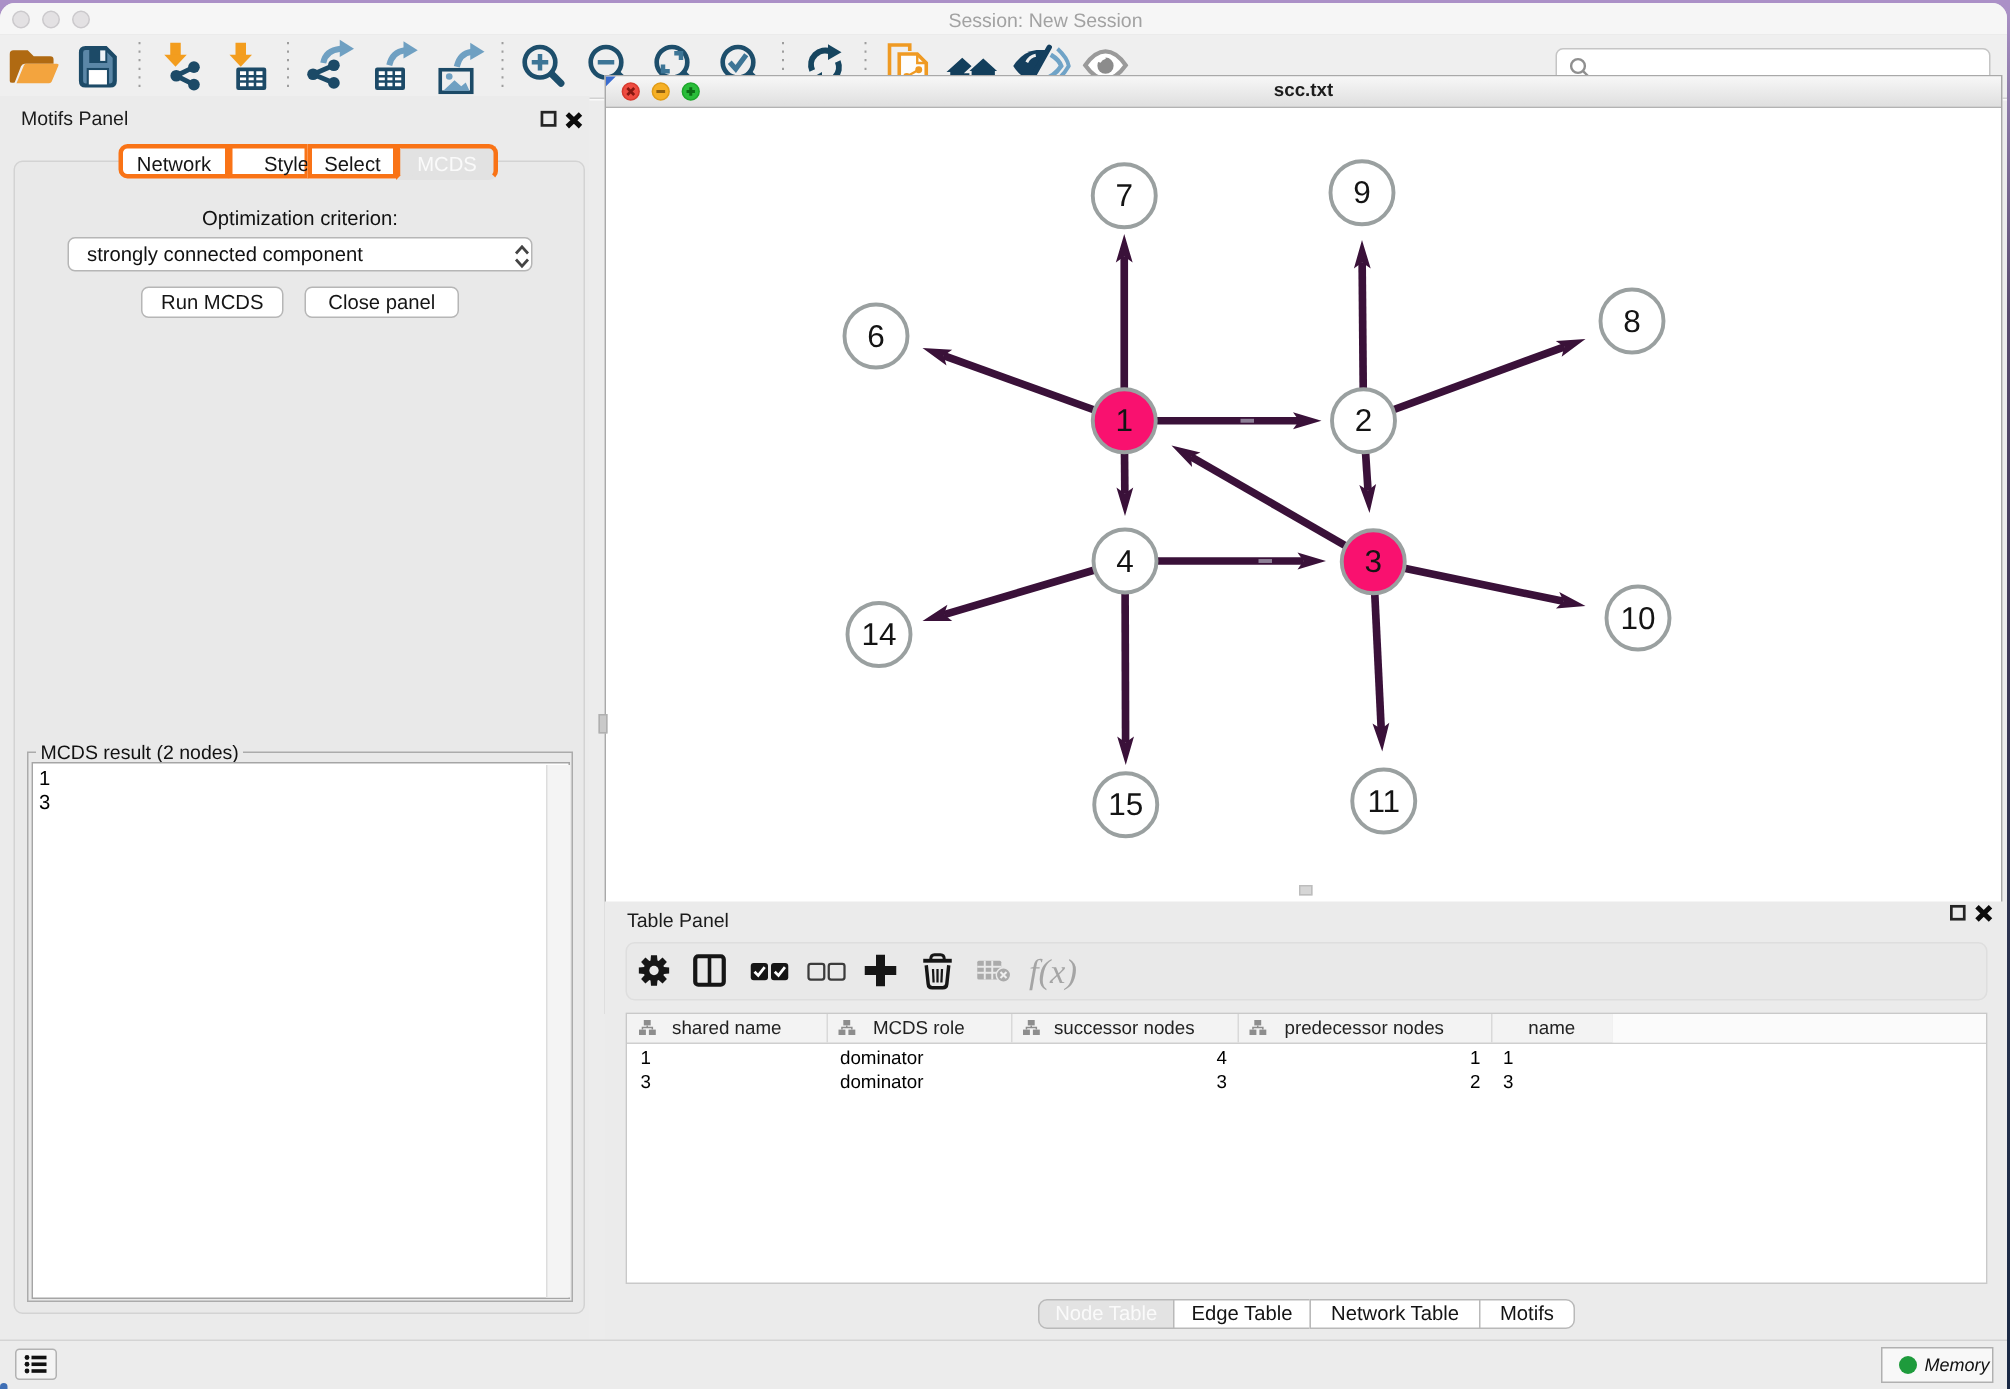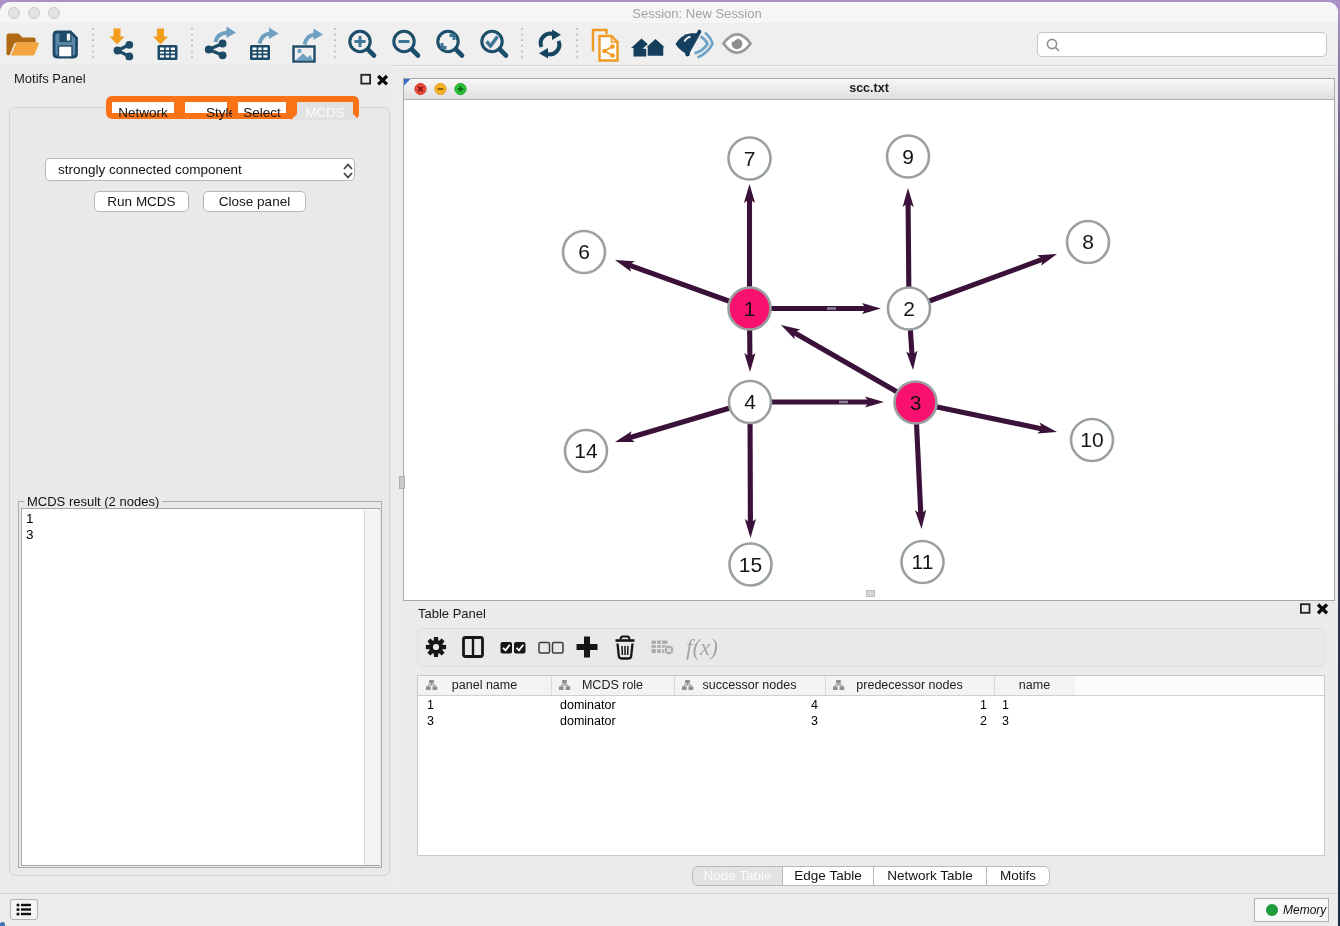--- a/index.html
+++ b/index.html
@@ -18,39 +18,39 @@
  font-size:13px;padding-left:28px;}
 #toolbar{left:0;top:21px;width:1338px;height:42px;background:#efefef;
  border-bottom:1px solid #d2d2d2;box-shadow:0 1px 0 #fafafa;}
 #searchbox{left:1037px;top:8.5px;width:290px;height:25px;background:#fff;
  border:1px solid #c5c5c5;border-radius:5px;box-sizing:border-box;}
 #ctrlpanel{left:0;top:62px;width:393px;height:829px;background:#ebebeb;}
 #cp-title{left:14px;top:7px;font-size:13px;color:#1b1b1b;}
 #cp-body{left:9px;top:43px;width:381px;height:769px;background:#e9e9e9;
  border:1px solid #d3d3d3;border-radius:6px;box-sizing:border-box;}
 .seg{position:absolute;box-sizing:border-box;background:#fff;
- border:6px solid #f97316;font-size:13.5px;color:#151515;text-align:center;
- line-height:21px;height:23px;top:32px;margin-left:27px;}
+ border:3px solid #f97316;font-size:13.5px;color:#151515;text-align:center;
+ line-height:21px;height:23px;top:32px;}
 #optlabel{left:10px;top:74px;width:380px;text-align:center;font-size:13.5px;color:#111;}
 #selbox{left:45px;top:94px;width:310px;height:23px;background:#fff;
  border:1px solid #b6b6b6;border-radius:5px;box-sizing:border-box;}
 #selbox span{position:absolute;left:12px;top:3px;font-size:13.5px;color:#111;}
 .btn{position:absolute;top:127px;height:21px;background:#fff;
  border:1px solid #b6b6b6;border-radius:5px;box-sizing:border-box;
  font-size:13.5px;color:#151515;text-align:center;line-height:19px;}
 #fieldset{left:18px;top:437px;width:364px;height:367px;
  border:1px solid #ababab;box-sizing:border-box;}
 #fslabel{left:24px;top:430px;background:#e9e9e9;padding:0 3px;
  font-size:13px;color:#111;}
 #fsbox{left:21px;top:444px;width:359px;height:358px;background:#fff;
  border:1px solid #a5a5a5;box-sizing:border-box;}
 #fsscroll{left:342px;top:1px;width:15px;height:355px;background:#f4f4f4;
  border-left:1px solid #ddd;}
 #fsbox .it{position:absolute;left:4px;font-size:13.5px;color:#000;}
-#netframe{left:403px;top:76px;width:932px;height:523px;background:#fff;
+#netframe{left:403px;top:48px;width:932px;height:626px;background:#fff;
  border:1px solid #a9a9a9;box-sizing:border-box;}
 #nettitle{left:0;top:0;width:930px;height:20px;
  background:linear-gradient(#f7f7f7,#dfdfdf);border-bottom:1px solid #b3b3b3;}
 #nettitle .t{position:absolute;width:100%;text-align:center;top:2px;
  font-size:12.5px;font-weight:bold;color:#1c1c1c;}
 #tablepanel{left:403px;top:599px;width:933px;height:292px;background:#ebebeb;}
 #tp-title{left:15px;top:5px;font-size:13px;color:#1b1b1b;}
 #tp-toolbar{left:14px;top:27px;width:908px;height:39px;background:#e9e9e9;
  border:1px solid #dedede;border-radius:6px;box-sizing:border-box;}
 #tbl{left:14px;top:74px;width:908px;height:181px;background:#fff;
@@ -224,20 +224,21 @@
  <div class="abs" id="cp-title">Motifs Panel</div>
  <svg class="abs" style="left:352px;top:8px" width="40" height="14">
   <rect x="9.3" y="2.8" width="8.8" height="8.8" fill="none" stroke="#242424" stroke-width="1.8"></rect>
   <path d="M26.2 4 L35 12.4 M35 4 L26.2 12.4" stroke="#0c0c0c" stroke-width="3.3"></path>
  </svg>
  <div class="abs" id="cp-body"></div>
  <div class="seg" style="left:79px;width:74px;border-radius:6px 0 0 6px;">Network</div>
  <div class="seg" style="left:152px;width:54px;padding-left:21px;">Style</div>
  <div class="seg" style="left:205px;width:60px;">Select</div>
  <div class="seg" style="left:264px;width:68px;height:24px;border-radius:0 6px 6px 0;background:#e2e2e2;color:#fafafa;border-bottom-color:#e2e2e2;">MCDS</div>
+ <div class="abs" id="optlabel">Optimization criterion:</div>
  <div class="abs" id="selbox">
         <span>strongly connected component</span>
   <svg width="12" height="17" style="left:296px;top:3.5px">
    <path d="M2 6 L6 1.5 L10 6" fill="none" stroke="#444" stroke-width="1.8"></path>
    <path d="M2 10 L6 14.5 L10 10" fill="none" stroke="#444" stroke-width="1.8"></path>
   </svg>
  </div>
  <div class="btn" style="left:94px;width:95px;">Run MCDS</div>
  <div class="btn" style="left:203px;width:103px;">Close panel</div>
  <div class="abs" id="fieldset"></div>
@@ -373,21 +374,21 @@
               <line x1="661.5" y1="640.5" x2="661.5" y2="653"></line>
     </g>
     <circle cx="669" cy="650" r="4.8" fill="#ababab" stroke="#e9e9e9" stroke-width="1"></circle>
     <path d="M667 648 L671 652 M671 648 L667 652" stroke="#efefef" stroke-width="1.4"></path>
    </g>
    <text x="686" y="655" font-family="Liberation Serif,serif" font-style="italic" font-size="23px" fill="#a5a5a5">f(x)</text>
   </svg>
  </div>
  <div class="abs" id="tbl">
   <div class="abs" id="thead">
-   <div class="th" style="left:0;width:133px;">panel name</div>
+   <div class="th" style="left:0;width:133px;">shared name</div>
    <div class="th" style="left:133px;width:123px;">MCDS role</div>
    <div class="th" style="left:256px;width:151px;">successor nodes</div>
    <div class="th" style="left:407px;width:169px;">predecessor nodes</div>
    <div class="th" style="left:576px;width:81px;">name</div>
    <div class="abs" style="left:657px;top:0;width:249px;height:19px;background:#fbfbfb;"></div>
    <svg width="906" height="19" style="left:0;top:0">
     <g fill="#8d8d8d">
      <g transform="translate(8,4)">
                 <rect x="3.2" y="0" width="4.6" height="3.6"></rect>
                 <rect x="0" y="6.4" width="4.6" height="3.6"></rect>

